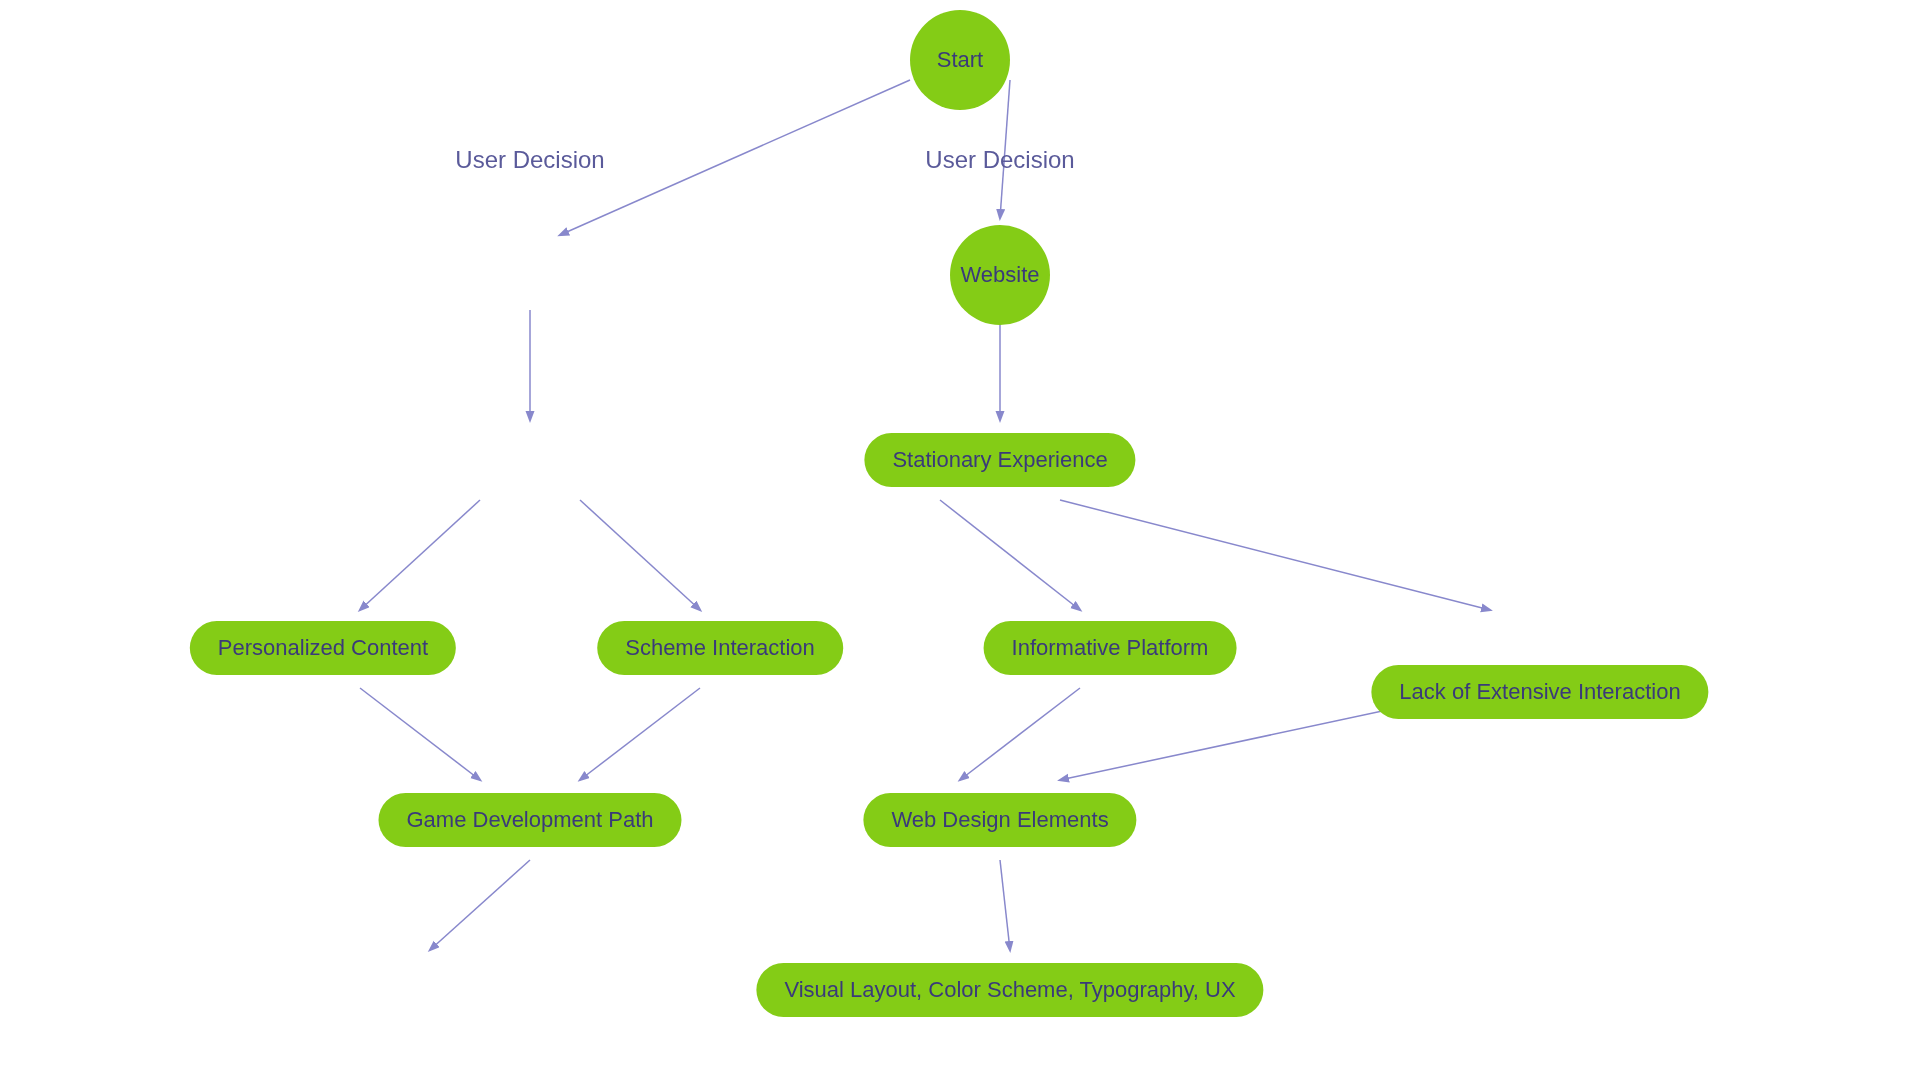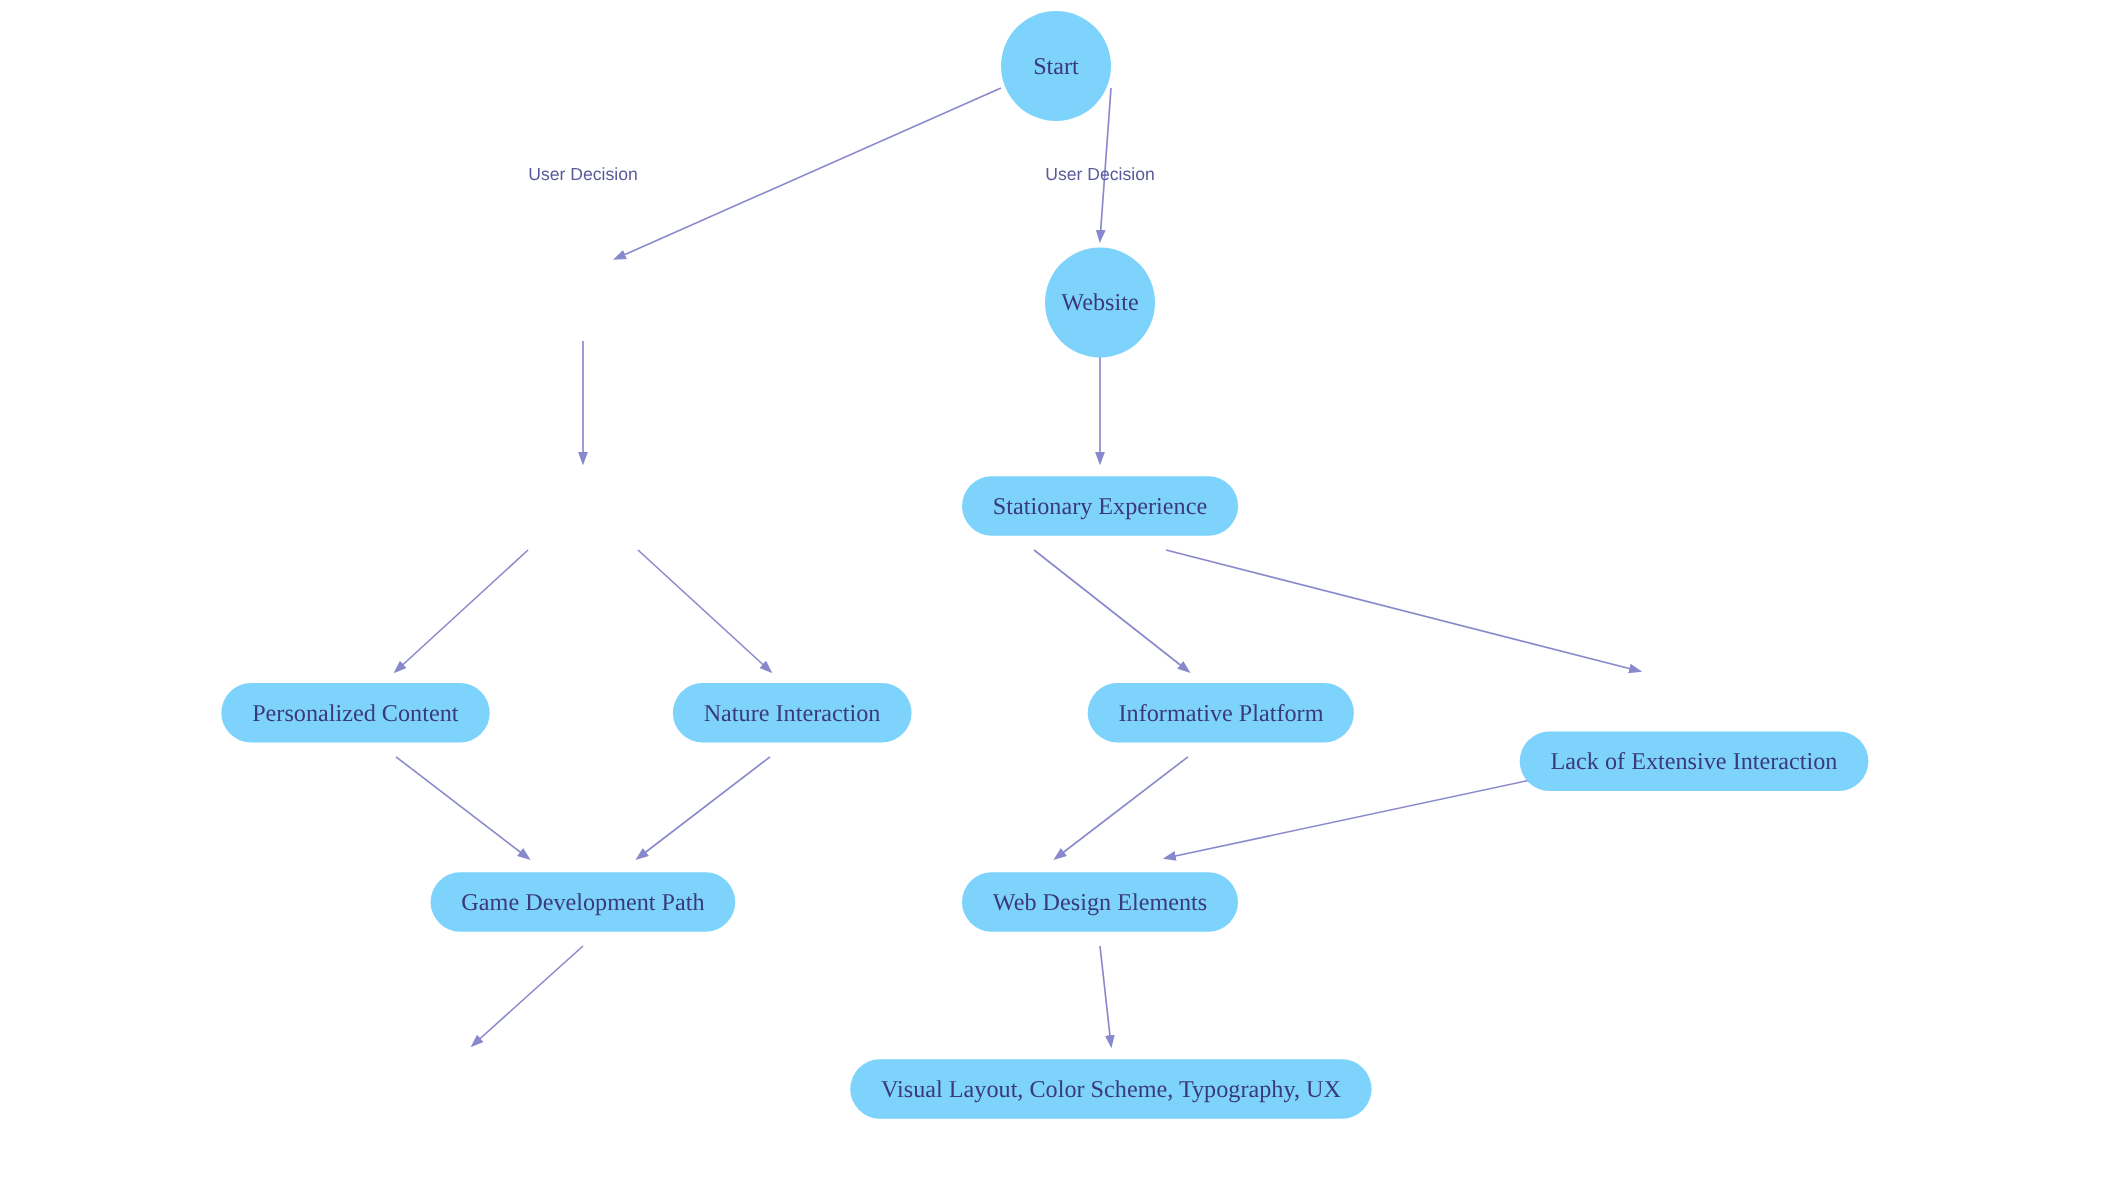--- a/index.html
+++ b/index.html
@@ -18,43 +18,42 @@
     }
     svg.lines {
       position: absolute;
       top: 0; left: 0;
       width: 1920px;
       height: 1080px;
       pointer-events: none;
     }
     .node {
       position: absolute;
-      background: #7dd3fc;
+      background: #84cc16;
       border-radius: 50px;
       display: flex;
       align-items: center;
       justify-content: center;
       text-align: right;
       color: #3a3a7a;
       font-size: 22px;
       font-weight: 400;
       padding: 14px 28px;
       transform: translate(-50%, -50%);
-      font-family: Liberation Serif, serif;
     }
     .node.circle {
       border-radius: 50%;
       width: 100px;
       height: 100px;
       padding: 0;
     }
     .edge-label {
       position: absolute;
       color: #5a5a9a;
-      font-size: 16px;
+      font-size: 24px;
       transform: translate(-50%, -50%);
       white-space: nowrap;
     }
   </style>
 </head>
 <body>
 
 <div class="diagram">
   <svg class="lines">
     <defs>
@@ -98,21 +97,21 @@
   <div class="node circle" style="left:960px; top:60px;">Start</div>
 
 
   <div class="node circle" style="left:1000px; top:275px;">Website</div>
 
 
   <div class="node" style="left:1000px; top:460px;">Stationary Experience</div>
 
   <div class="node" style="left:323px; top:648px;">Personalized Content</div>
 
-  <div class="node" style="left:720px; top:648px;">Nature Interaction</div>
+  <div class="node" style="left:720px; top:648px;">Scheme Interaction</div>
 
   <div class="node" style="left:1110px; top:648px;">Informative Platform</div>
 
   <div class="node" style="left:1540px; top:648px;margin-top:44px;">Lack of Extensive Interaction</div>
 
   <div class="node" style="left:530px; top:820px;">Game Development Path</div>
 
   <div class="node" style="left:1000px; top:820px;">Web Design Elements</div>
 
 

